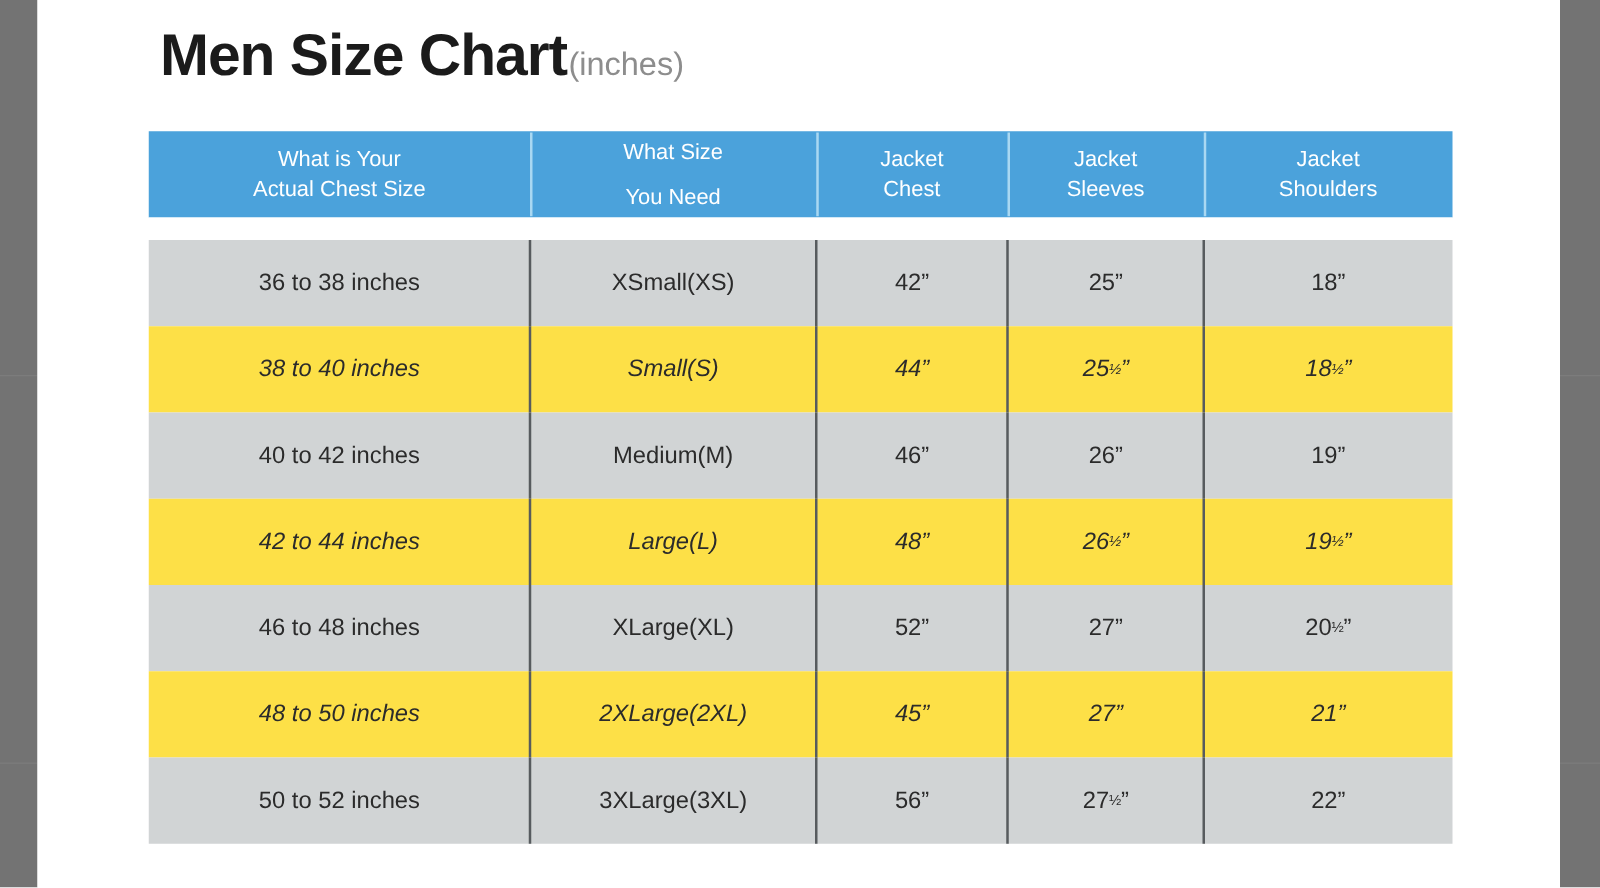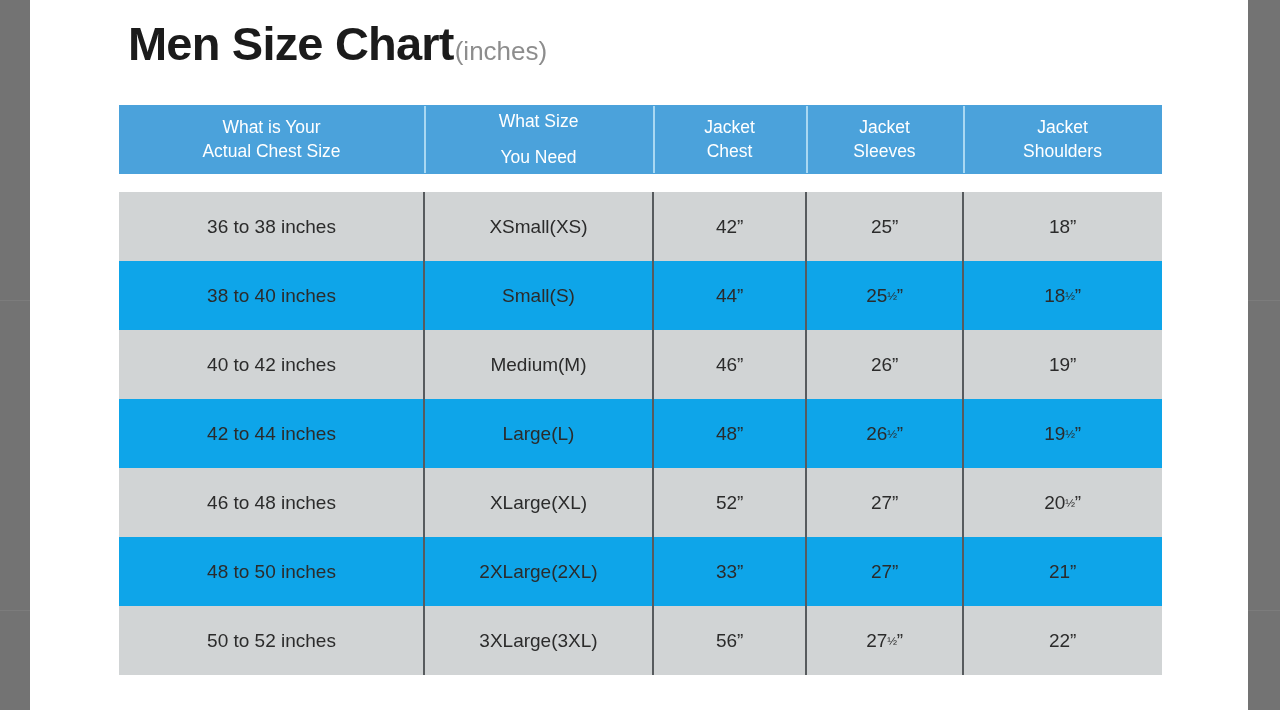--- a/index.html
+++ b/index.html
@@ -103,21 +103,21 @@
     bottom: 1px;
     width: 2px;
     background: #a9d8f2;
   }
 
   .spacer-row { height: 18px; background: #ffffff; }
 
   
   .body-row { height: 69px; }
   .body-row.shade { background: #d1d4d5; }
-  .body-row.plain { background: #0ea5e9; }
+  .body-row.plain { background: #fde047; font-style: italic; }
 
   .cell {
     flex: 0 0 auto;
     display: flex;
     align-items: center;
     justify-content: center;
     font-size: 19px;
     color: #2b2b2b;
     position: relative;
   }
@@ -256,21 +256,21 @@
             <span class="val"><span>27</span><span class="inch">”</span></span>
           </div>
           <div class="cell c4">
             <span class="val"><span>20</span><span class="frac">½</span><span class="inch">”</span></span>
           </div>
         </div>
         <div class="row body-row plain">
           <div class="cell c0">48 to 50 inches</div>
           <div class="cell c1">2XLarge(2XL)</div>
           <div class="cell c2">
-            <span class="val"><span>33</span><span class="inch">”</span></span>
+            <span class="val"><span>45</span><span class="inch">”</span></span>
           </div>
           <div class="cell c3">
             <span class="val"><span>27</span><span class="inch">”</span></span>
           </div>
           <div class="cell c4">
             <span class="val"><span>21</span><span class="inch">”</span></span>
           </div>
         </div>
         <div class="row body-row shade">
           <div class="cell c0">50 to 52 inches</div>

